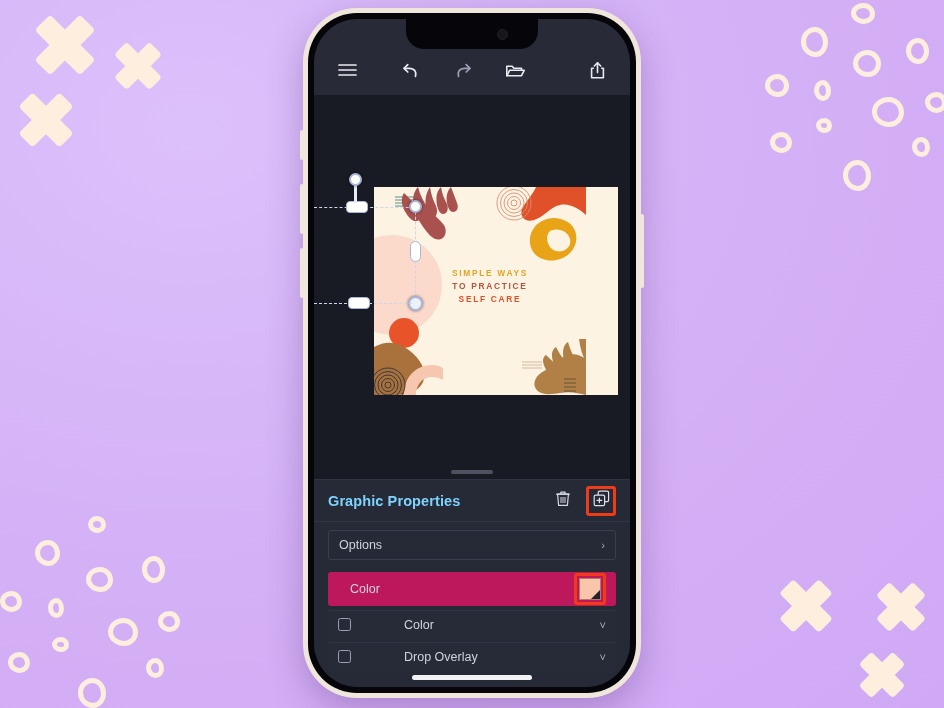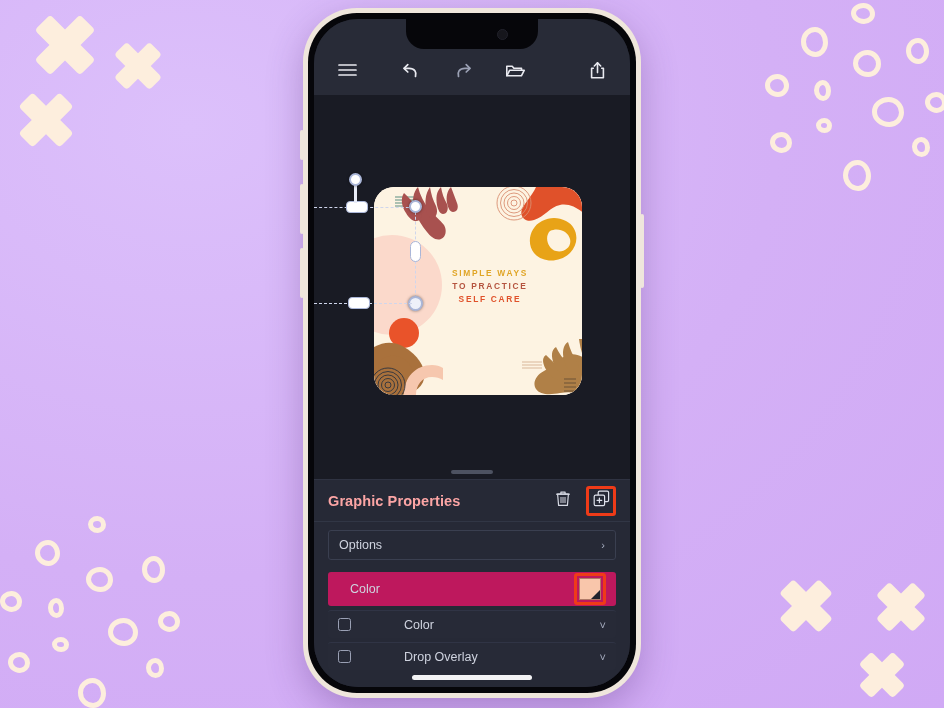--- a/index.html
+++ b/index.html
@@ -91,24 +91,23 @@
   .tb-right{margin-left:auto;}
   .tb-btn svg{display:block;}
 
   
   #canvas-area{
     position:absolute;left:0;right:0;top:76px;bottom:222px;
     background:#191b24;overflow:hidden;
   }
   #artboard{
     position:absolute;left:60px;top:92px;
-    width:208px;height:208px;
+    width:244px;height:208px;
     background:#fdf3e2;
     overflow:hidden;
-    border-radius:20px;
   }
   .art{position:absolute;}
 
   
   #sel-overlay{position:absolute;inset:0;pointer-events:none;}
   .dash-h{
     position:absolute;height:0;
     border-top:1.5px dashed #cfd6ec;
   }
   .dash-v{
@@ -138,21 +137,21 @@
   #sheet-body{
     height:208px;background:#262936;
     border-top:1px solid #2f3342;box-sizing:border-box;
   }
   #sheet-head{
     height:42px;display:flex;align-items:center;
     padding:0 14px;box-sizing:border-box;
     border-bottom:1px solid #313645;
   }
   #sheet-title{
-    color:#fca5a5;font-size:14.5px;font-weight:bold;
+    color:#7dd3fc;font-size:14.5px;font-weight:bold;
     letter-spacing:.1px;
   }
   #sheet-head-actions{margin-left:auto;display:flex;align-items:center;gap:10px;}
   .head-icon{
     width:26px;height:26px;display:flex;align-items:center;justify-content:center;
     cursor:pointer;
   }
   .hl-box{
     border:3px solid #ef3b18;border-radius:3px;
     width:30px;height:30px;box-sizing:border-box;

